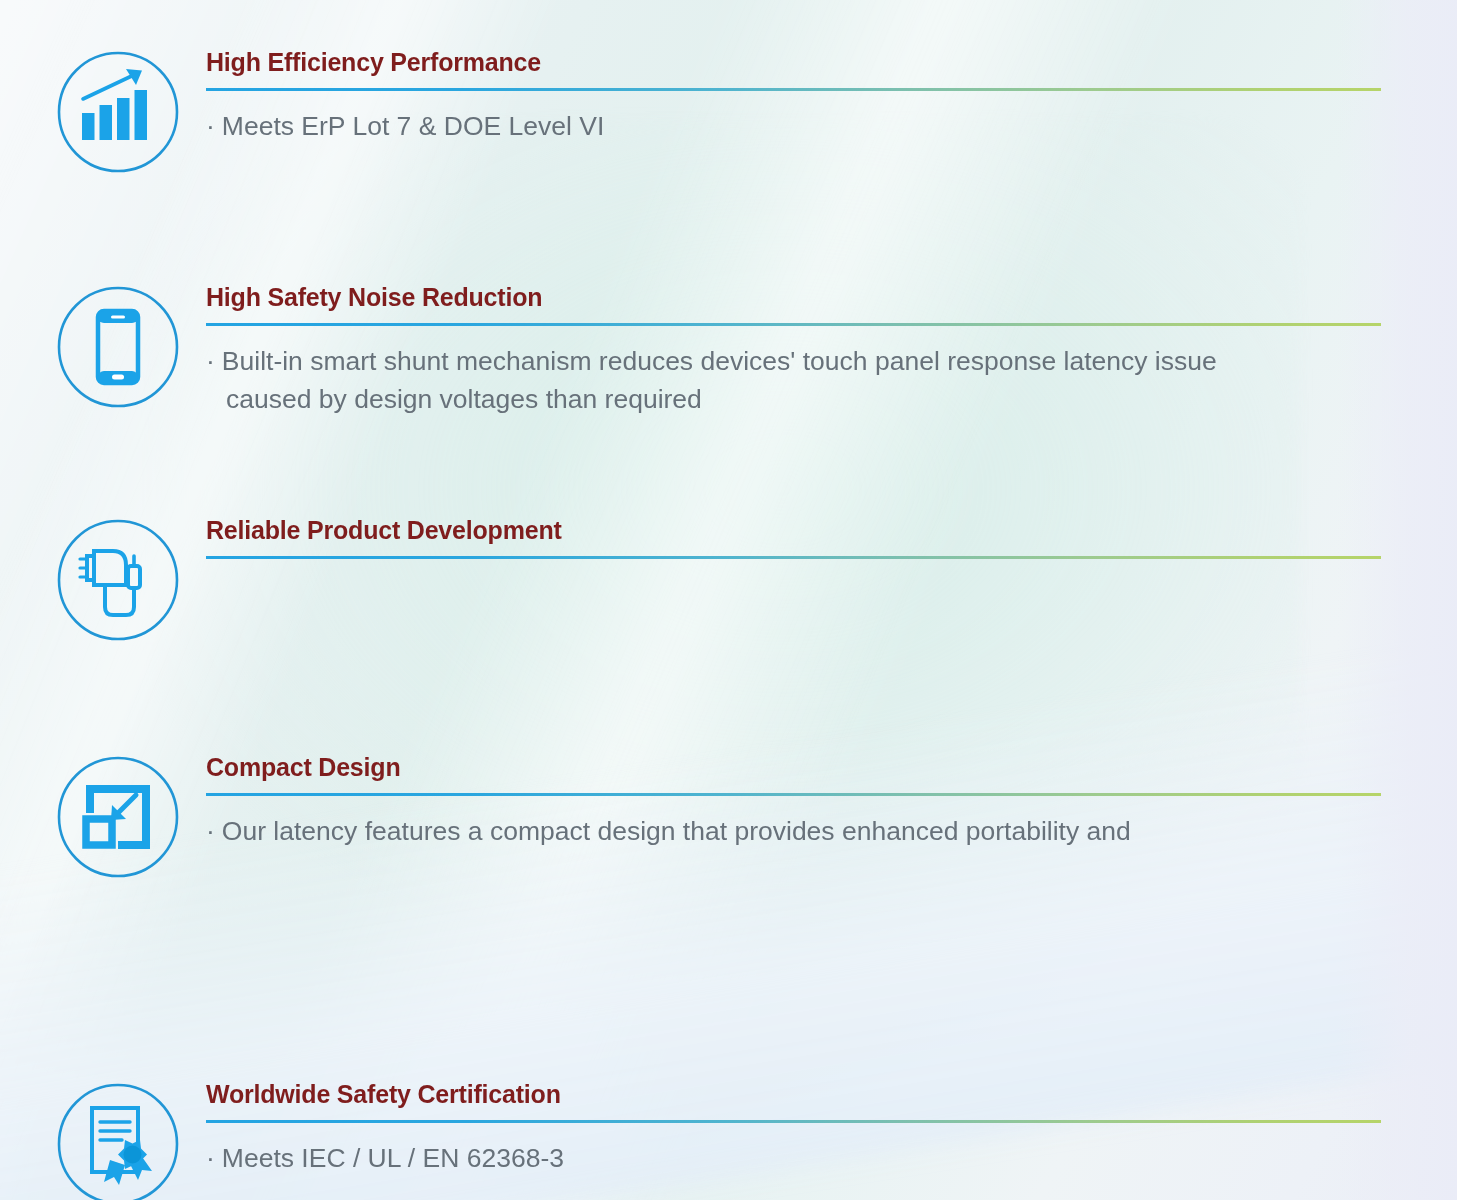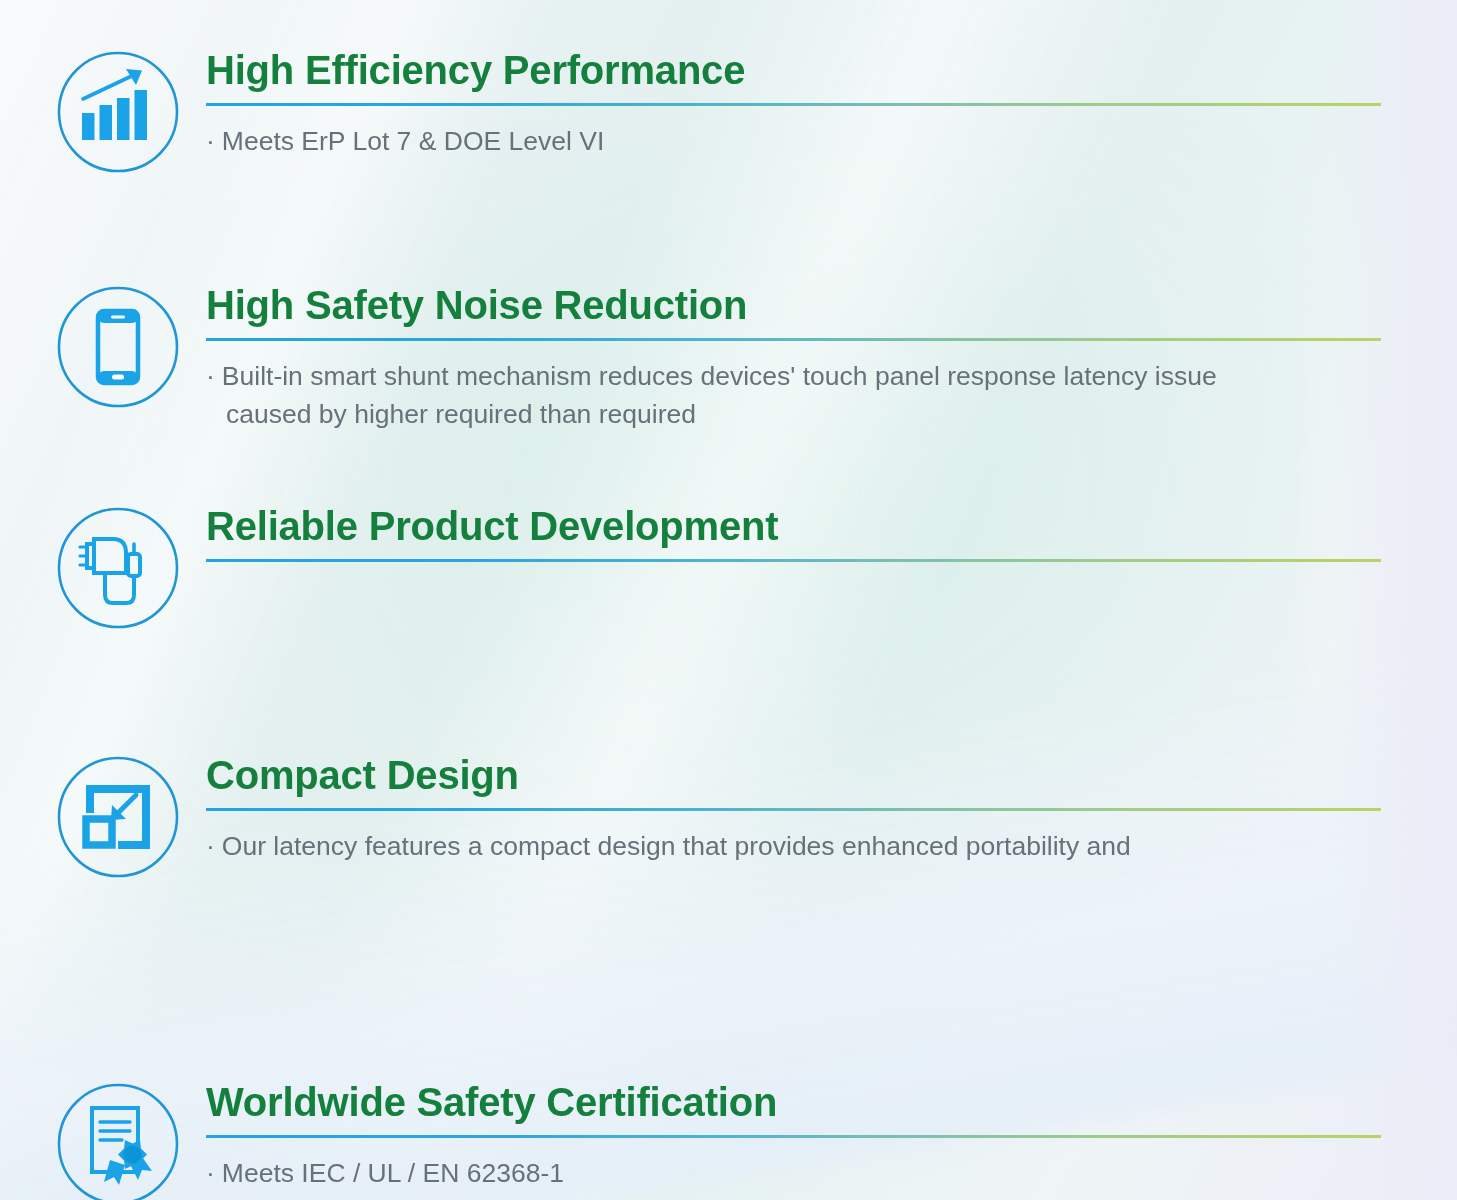--- a/index.html
+++ b/index.html
@@ -115,22 +115,22 @@
     justify-content: center;
   }
   .icon-wrap svg { display: block; }
 
   .feature-body {
     margin-left: 26px;
     width: 1215px;
     position: relative;
   }
   .feature-title {
-    color: #15803d;
-    font-size: 40px;
+    color: #7f1d1d;
+    font-size: 25px;
     font-weight: bold;
     letter-spacing: -0.2px;
     line-height: 1.0;
     white-space: nowrap;
     margin: 0 0 13px 0;
   }
   .feature-divider {
     height: 3px;
     width: 1175px;
     background: linear-gradient(90deg,
@@ -203,25 +203,25 @@
     <rect x="42" y="26" width="40" height="12" rx="6" ry="6" fill="#1ba3e8"></rect>
     <rect x="42" y="86" width="40" height="12" rx="6" ry="6" fill="#1ba3e8"></rect>
     <rect x="55" y="30.5" width="14" height="3" rx="1.5" fill="#ffffff"></rect>
     <rect x="56" y="89.5" width="12" height="5" rx="2.5" fill="#ffffff"></rect>
   </svg>
       </div>
       <div class="feature-body">
         <div class="feature-title">High Safety Noise Reduction</div>
         <div class="feature-divider"></div>
         <div class="bullets">
-          <div class="bullet"><span class="dot">·</span><span>Built-in smart shunt mechanism reduces devices' touch panel response latency issue</span><span class="wrapline">caused by higher required than required</span></div>
-        </div>
-      </div>
-    </div>
-    <div class="feature-row" style="top: 506px;">
+          <div class="bullet"><span class="dot">·</span><span>Built-in smart shunt mechanism reduces devices' touch panel response latency issue</span><span class="wrapline">caused by design voltages than required</span></div>
+        </div>
+      </div>
+    </div>
+    <div class="feature-row" style="top: 518px;">
       <div class="icon-wrap">
         <svg width="124" height="124" viewBox="0 0 124 124" xmlns="http://www.w3.org/2000/svg">
     <circle cx="62" cy="62" r="59" fill="none" stroke="#2196d6" stroke-width="2.6"></circle>
     <path d="M38 33 L57 33 Q70 33 70 47 L70 67 L38 67 Z" fill="none" stroke="#1ba3e8" stroke-width="4"></path>
     <path d="M38 38 L31 38 L31 62 L38 62" fill="none" stroke="#1ba3e8" stroke-width="4"></path>
     <path d="M24 41 L31 41 M24 50 L31 50 M24 59 L31 59" stroke="#1ba3e8" stroke-width="3.2" stroke-linecap="round"></path>
     <path d="M49 67 L49 89 Q49 97 57 97 L70 97 Q78 97 78 89 L78 72" fill="none" stroke="#1ba3e8" stroke-width="4" stroke-linecap="round"></path>
     <rect x="72" y="48" width="12" height="22" rx="3" fill="none" stroke="#1ba3e8" stroke-width="4"></rect>
     <path d="M78 38 L78 48" stroke="#1ba3e8" stroke-width="3.6" stroke-linecap="round"></path>
   </svg>
@@ -258,17 +258,17 @@
     <path d="M54 78 L48 100 L58 95 L63 103 L69 83 Z" fill="#1ba3e8"></path>
     <path d="M72 78 L82 98 L86 88 L96 89 L84 72 Z" fill="#1ba3e8"></path>
     <path d="M69 58 L76.5 61.5 L84 58 L85 66.5 L91 72.5 L85 78.5 L84 87 L76.5 83.5 L69 87 L68 78.5 L62 72.5 L68 66.5 Z" fill="#1ba3e8"></path>
     <circle cx="76.5" cy="72.5" r="9" fill="#0b95d8"></circle>
   </svg>
       </div>
       <div class="feature-body">
         <div class="feature-title">Worldwide Safety Certification</div>
         <div class="feature-divider"></div>
         <div class="bullets">
-          <div class="bullet"><span class="dot">·</span><span>Meets IEC / UL / EN 62368-1</span></div>
+          <div class="bullet"><span class="dot">·</span><span>Meets IEC / UL / EN 62368-3</span></div>
         </div>
       </div>
     </div>
   </div>
 
 </body></html>

